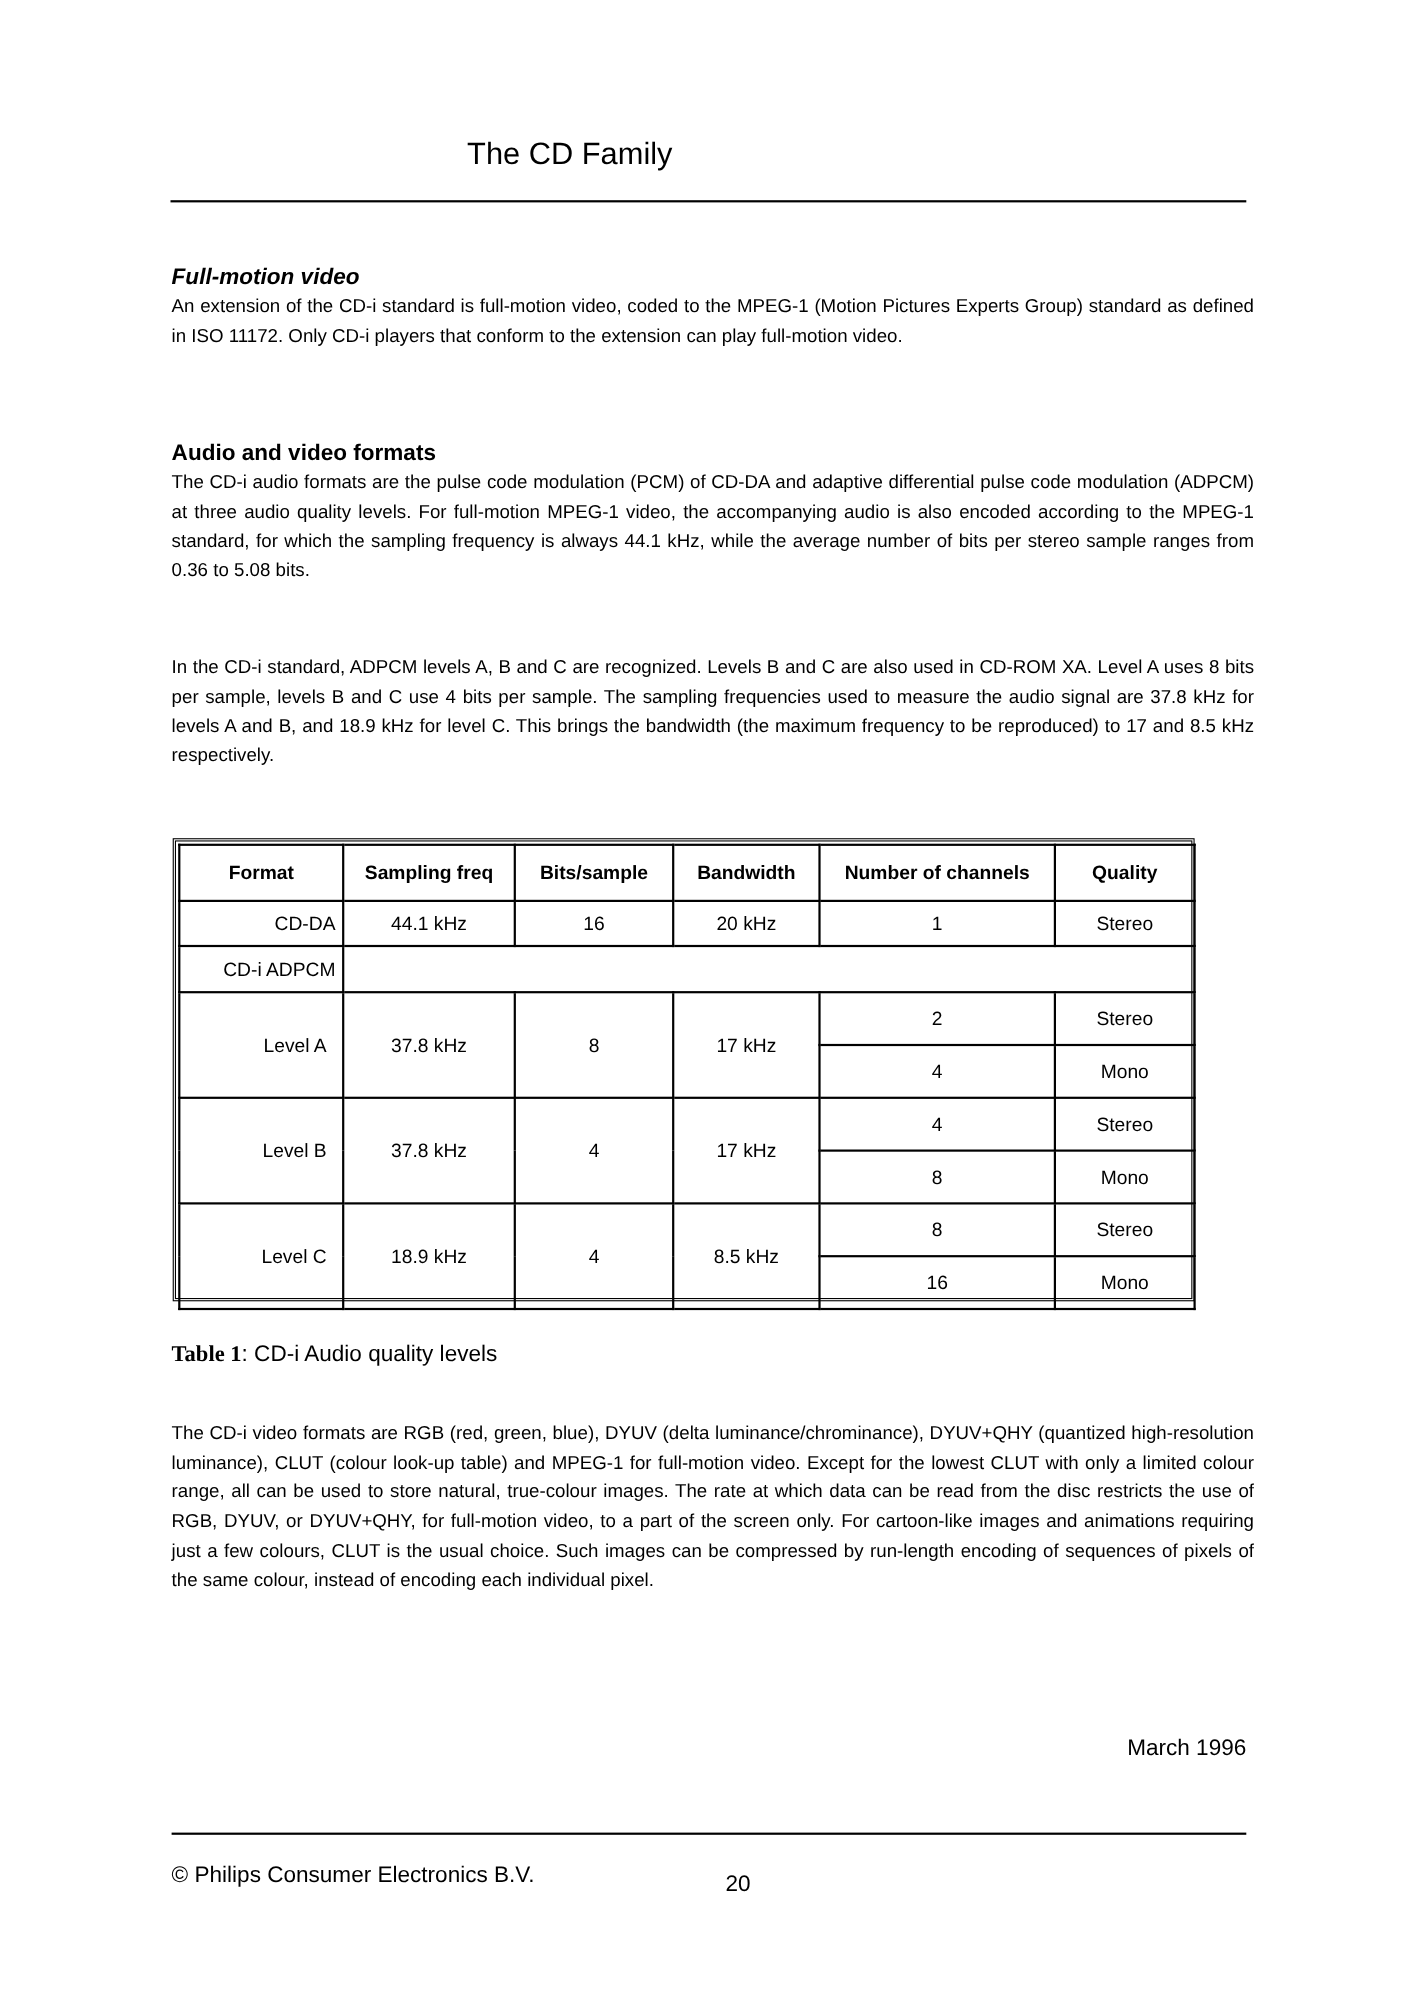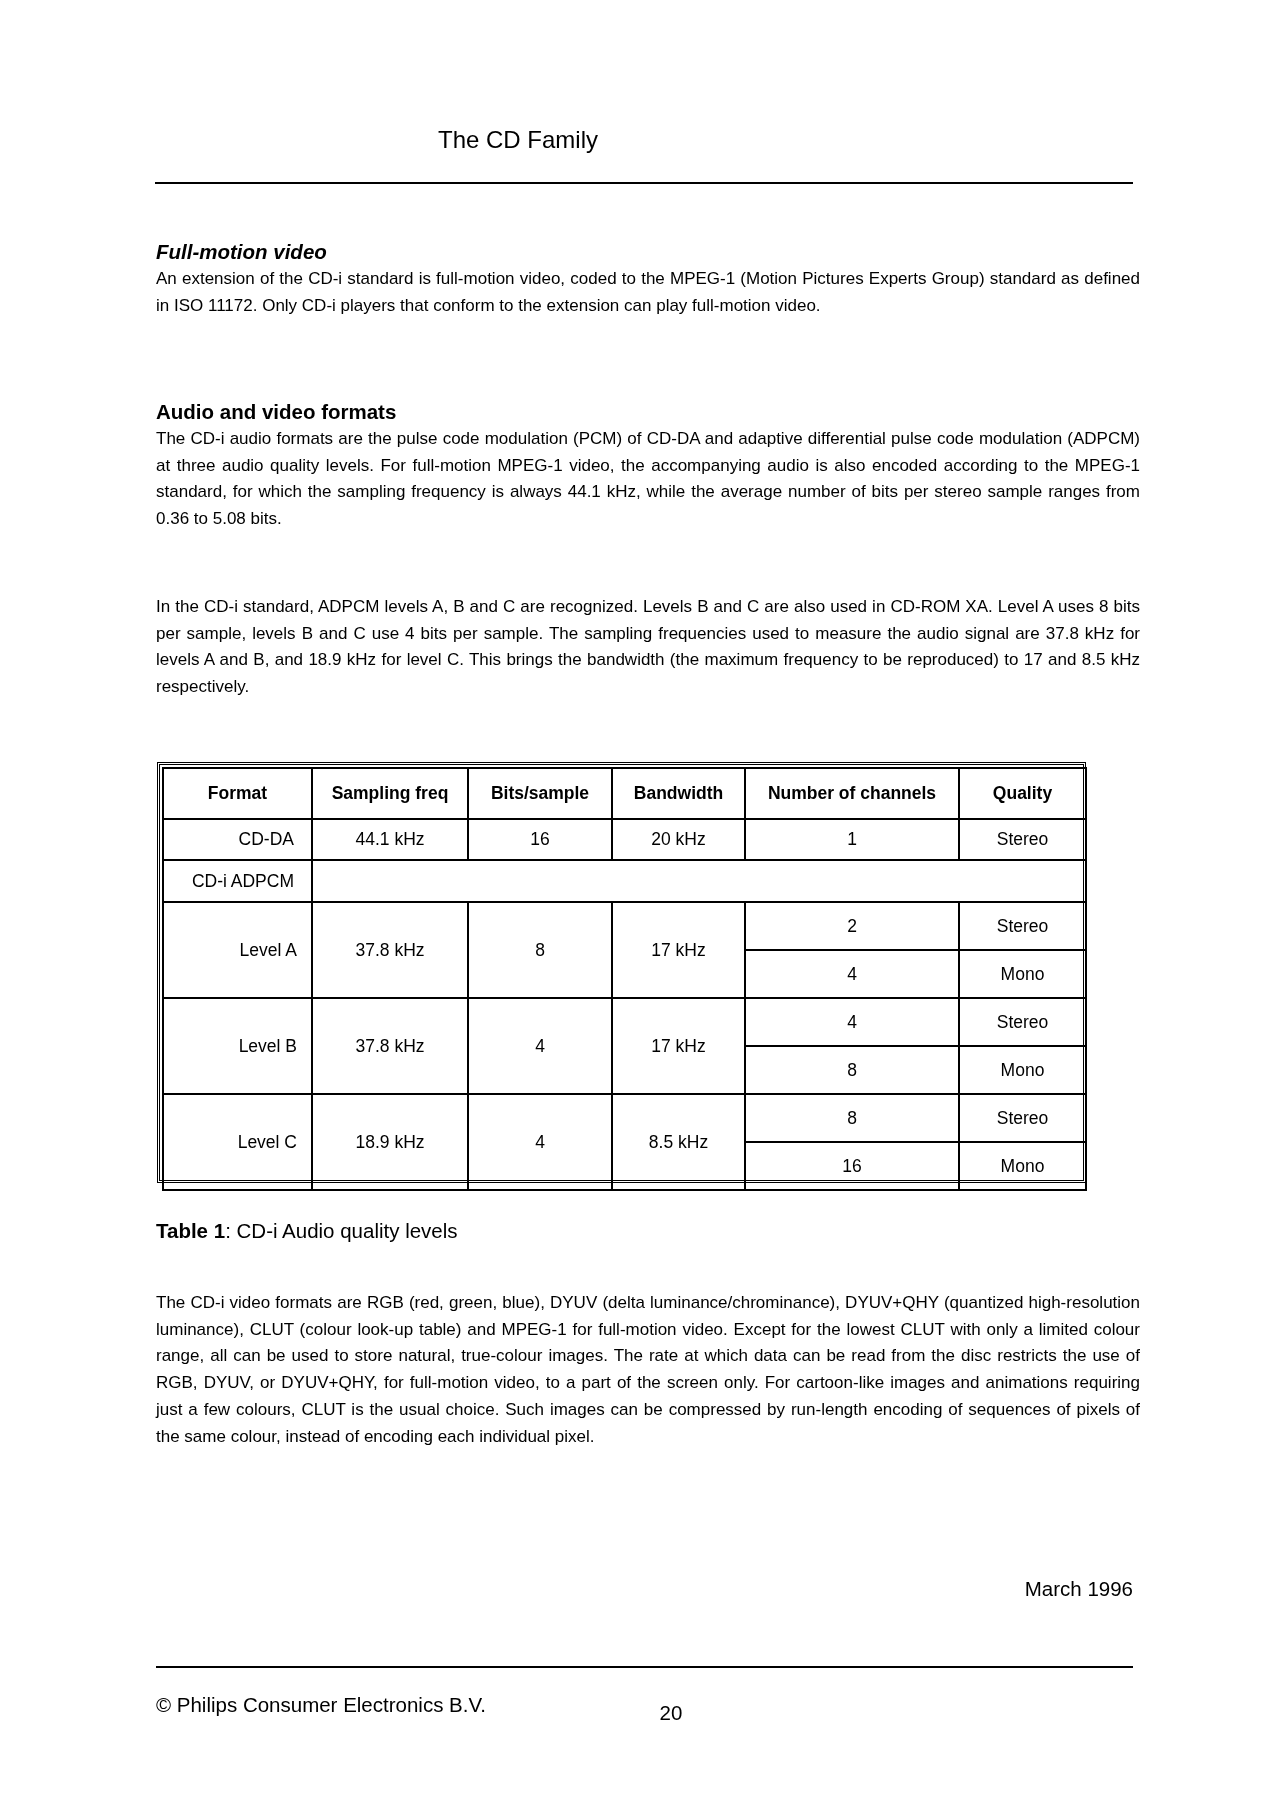--- a/index.html
+++ b/index.html
@@ -1,43 +1,43 @@
 <!DOCTYPE html>
 <html><head>
 <meta charset="utf-8">
 <style>
   html, body { margin: 0; padding: 0; background: #ffffff; }
   body { width: 1280px; height: 1812px; position: relative; overflow: hidden;
          font-family: "Liberation Sans", sans-serif; color: #000; }
   .abs { position: absolute; }
-  #page-title { left: 0; width: 1036px; top: 124px; text-align: center; font-size: 24px; line-height: 32px; }
+  #page-title { left: 0; width: 1036px; top: 124px; text-align: center; font-size: 28px; line-height: 32px; }
   #header-rule { left: 155px; width: 978px; top: 182px; height: 0; border-top: 2.5px solid #000; }
   .section-heading { left: 156px; font-size: 20.5px; font-weight: bold; line-height: 26.7px; }
   .para { left: 156px; width: 984px; font-size: 17px; line-height: 26.7px; text-align: justify; text-align-last: left; }
   #h-fmv { top: 239px; font-style: italic; }
   #p-fmv { top: 266px; }
   #h-avf { top: 399px; }
   #p-avf1 { top: 426px; }
   #p-avf2 { top: 594px; }
   #p-video { top: 1290px; }
 
   
   #audio-table-wrap { left: 157px; top: 762px; width: 929px; height: 421px; border: 3px double #000; box-sizing: border-box; }
   table.audio { position: absolute; left: 2px; top: 2px; width: calc(100% - 4px); height: calc(100% - 4px);
                 border-collapse: collapse; font-size: 17.5px; table-layout: fixed; }
-  table.audio td, table.audio th { border: 2px solid #000; padding: 0 17px; text-align: center; vertical-align: middle; }
+  table.audio td, table.audio th { border: 2px solid #000; padding: 0 6px; text-align: center; vertical-align: middle; }
   table.audio th { font-weight: bold; height: 49px; }
   table.audio td.fmt-left { text-align: right; }
   table.audio td.fmt-right { text-align: right; padding-right: 14px; }
   tr.r-cdda td { height: 39px; }
   tr.r-adpcm td { height: 40px; }
   tr.r-sub td { height: 46px; }
 
   #caption { left: 156px; top: 1218px; font-size: 20.5px; line-height: 26px; }
-  #caption b { font-weight: bold; }
+  #caption b { font-weight: bold; font-family: Liberation Serif, serif; }
 
   #footer-rule { left: 156px; width: 977px; top: 1666px; height: 0; border-top: 2.5px solid #000; }
   #footer-left { left: 156px; top: 1672px; font-size: 20.5px; line-height: 26px; margin-top: 20px; }
   #footer-right { right: 147px; top: 1576px; font-size: 20.5px; line-height: 26px; text-align: right; margin-left: 44px; }
   #page-number { left: 0; width: 1280px; top: 1700px; text-align: center; font-size: 20.5px; line-height: 26px; margin-left: 31px; }
 </style>
 </head>
 <body>
 
 <div id="page-title" class="abs">The CD Family</div>

